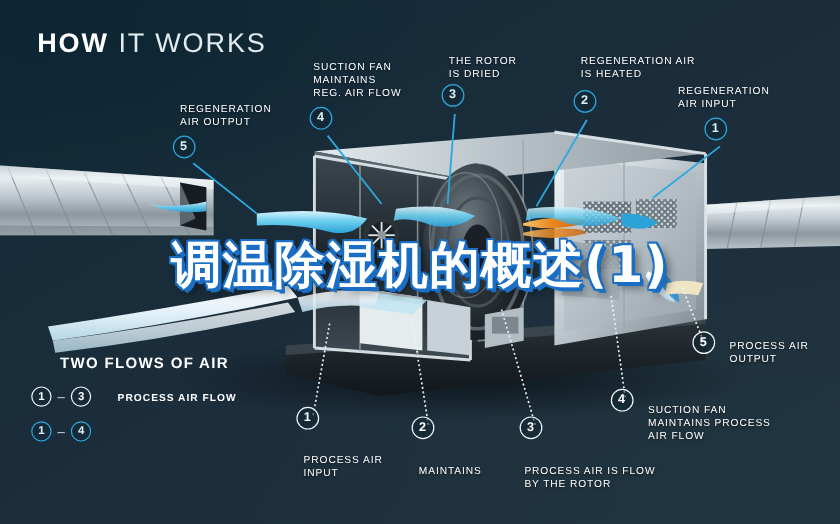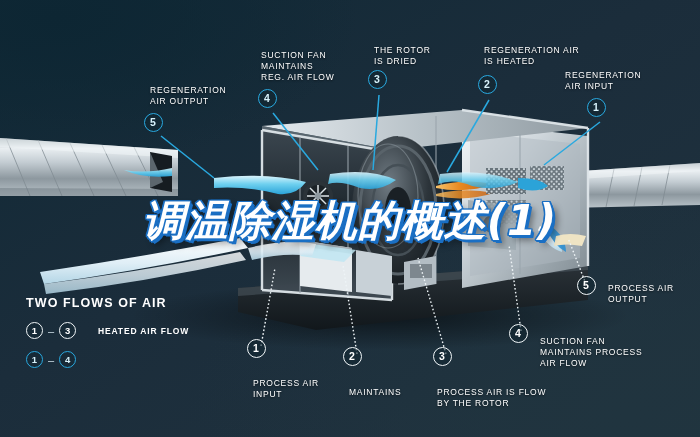--- a/index.html
+++ b/index.html
@@ -46,21 +46,21 @@
     position: absolute; z-index: 30;
     font-size: 8.5px; font-weight: normal; letter-spacing: 0.75px;
     line-height: 1.32; color: #ffffff; white-space: pre-line;
     text-shadow: 0 1px 2px rgba(0,0,0,0.55);
   }
 
   
   #legend { position: absolute; left: 26px; top: 296px; z-index: 30; }
   #legend h2 {
     font-size: 12.5px; font-weight: bold; letter-spacing: 1.1px;
-    color: #ffffff; margin-bottom: 12px;
+    color: #ffffff; margin-bottom: 12px; margin-left: 24px;
   }
   .lrow { display: flex; align-items: center; margin-bottom: 12px; }
   .lrow .pair { display: flex; align-items: center; width: 72px; }
   .lpill {
     width: 17px; height: 17px; border-radius: 50%;
     display: flex; align-items: center; justify-content: center;
     font-size: 9.5px; font-weight: bold;
     background: rgba(17,38,50,0.4);
   }
   .lpill.w { border: 1.3px solid #f2f7f9; color: #fff; }
@@ -68,34 +68,37 @@
   .ldash { color: #cfe0e8; font-size: 11px; margin: 0 5px; }
   .llbl {
     font-size: 8.5px; font-weight: bold; letter-spacing: 0.85px; color: #ffffff;
   }
 
   
   #overlay {
     position: absolute; left: 0; top: 193px; width: 700px;
     text-align: center; z-index: 60;
     font-family: "DejaVu Sans", sans-serif;
-    font-size: 42px; font-weight: bold; font-style: italic;
+    font-size: 42px; font-weight: bold; 
     letter-spacing: 1px; color: #ffffff; white-space: nowrap;
     text-shadow:
       3px 3px 0 #1a6fc4, 2.4px 2.4px 0 #1a6fc4, 1.6px 1.6px 0 #1a6fc4,
      -1.4px -1.4px 0 #1a6fc4, 1.4px -1.4px 0 #1a6fc4, -1.4px 1.4px 0 #1a6fc4,
       0 -1.5px 0 #1a6fc4, 0 1.5px 0 #1a6fc4, -1.5px 0 0 #1a6fc4, 1.5px 0 0 #1a6fc4,
       5px 5px 7px rgba(0,0,0,0.45);
   }
 </style>
 </head>
 <body>
 
 <div id="stage">
 
+  <div id="headline">
+    <span class="hw">HOW</span><span class="it"> IT WORKS</span>
+  </div>
 
   <svg id="machine" viewBox="0 0 700 437" preserveAspectRatio="none">
     <defs>
       <linearGradient id="steelH" x1="0" y1="0" x2="0" y2="1">
         <stop offset="0%" stop-color="#9aa6ad"></stop>
         <stop offset="18%" stop-color="#e9eef1"></stop>
         <stop offset="42%" stop-color="#c3ccd2"></stop>
         <stop offset="70%" stop-color="#8d989f"></stop>
         <stop offset="100%" stop-color="#b9c3c9"></stop>
       </linearGradient>
@@ -322,21 +325,21 @@
 
   <div id="legend">
     <h2>TWO FLOWS OF AIR</h2>
     <div id="legend-rows">
         <div class="lrow">
           <div class="pair">
             <span class="lpill w">1</span>
             <span class="ldash">–</span>
             <span class="lpill w">3</span>
           </div>
-          <span class="llbl">HEATED AIR FLOW</span>
+          <span class="llbl">PROCESS AIR FLOW</span>
         </div>
         <div class="lrow">
           <div class="pair">
             <span class="lpill c">1</span>
             <span class="ldash">–</span>
             <span class="lpill c">4</span>
           </div>
         </div>
       </div>
   </div>

